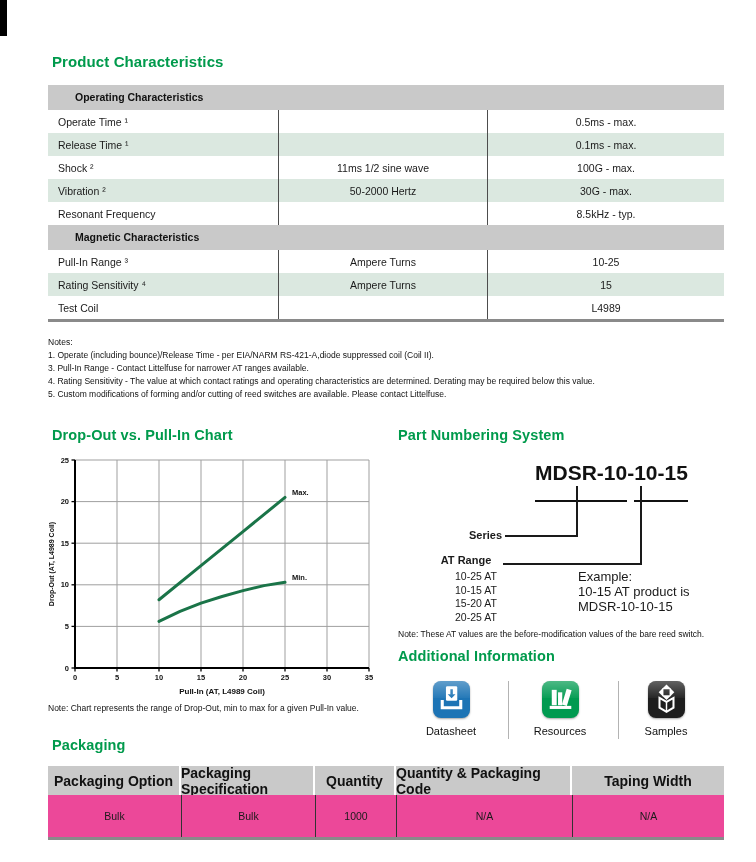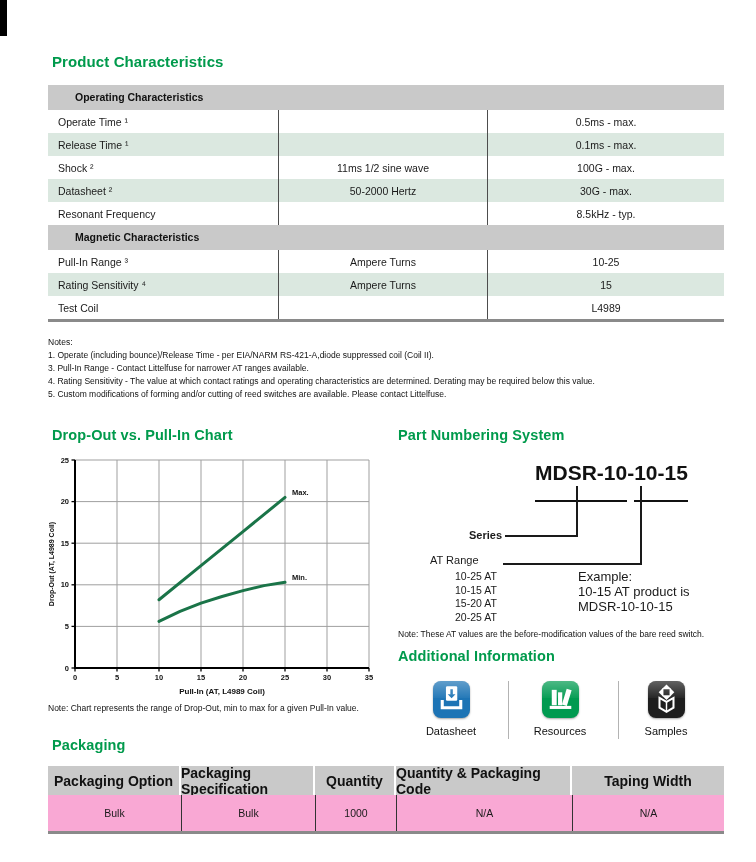--- a/index.html
+++ b/index.html
@@ -32,21 +32,21 @@
   
   .pn-title{left:398px;top:427px}
   .pn-number{left:535px;top:461px;font-size:21px;font-weight:bold;color:#111;white-space:nowrap}
   .pn-number .useg{border-bottom:2.5px solid #111;padding-bottom:16px}
   .pn-line{background:#1a1a1a}
   .pn-v1{left:576px;top:486px;width:2px;height:51px}
   .pn-h1{left:505px;top:535px;width:72px;height:2px}
   .pn-v2{left:640px;top:486px;width:2px;height:79px}
   .pn-h2{left:503px;top:563px;width:138px;height:2px}
   .pn-series{left:430px;top:529px;width:72px;text-align:right;font-weight:bold;font-size:11px}
-  .pn-atrange{left:430px;top:554px;width:72px;text-align:left;font-weight:normal;font-size:11px}
+  .pn-atrange{left:430px;top:554px;width:72px;text-align:center;font-weight:bold;font-size:11px}
   .pn-atlist{left:455px;top:570px;font-size:10.5px}
   .pn-atlist div{line-height:13.5px}
   .pn-example{left:578px;top:569px;font-size:13px}
   .pn-example div{line-height:15px}
   .pn-note{left:398px;top:629px;width:350px;font-size:8.5px;color:#111}
 
   
   .ai-title{left:398px;top:648px}
   .ai-item{top:681px;width:90px;display:flex;flex-direction:column;align-items:center}
   .ai-item .label{margin-top:7px;font-weight:normal;font-size:11px;color:#111}
@@ -55,21 +55,21 @@
   .ai-div{top:681px;width:1px;height:58px;background:#b3b3b3}
   .ai-datasheet{left:406px}.ai-resources{left:515px}.ai-samples{left:621px}
   .ai-div1{left:508px}.ai-div2{left:618px}
 
   
   .pk-title{left:52px;top:737px}
   .pk-table{left:48px;top:766px;width:676px;border-bottom:3px solid #8a8a8a}
   .pk-hrow,.pk-drow{display:flex}
   .pk-hrow .cell{background:var(--header-gray);height:29px;display:flex;align-items:center;justify-content:center;font-weight:bold;font-size:14px;border-right:2px solid #fff;color:#111}
   .pk-hrow .cell:last-child{border-right:none}
-  .pk-drow .cell{height:36px;display:flex;align-items:center;justify-content:center;font-size:10.5px;border-left:1px solid #333;background:#f9a8d4}
+  .pk-drow .cell{height:42px;display:flex;align-items:center;justify-content:center;font-size:10.5px;border-left:1px solid #333;background:#ec4899}
   .pk-drow .cell:first-child{border-left:none}
   .w0{width:133px}.w1{width:134px}.w2{width:81px}.w3{width:176px}.w4{width:152px}
 </style>
 </head>
 <body>
 
 <div class="abs edge-mark"></div>
 
 <div class="abs green-h" style="left:52px;top:53px;font-size:15px">Product Characteristics</div>
 
@@ -84,21 +84,21 @@
       <div class="c1">Release Time ¹</div>
       <div class="c2"></div>
       <div class="c3">0.1ms - max.</div>
     </div>
     <div class="c-row">
       <div class="c1">Shock ²</div>
       <div class="c2">11ms 1/2 sine wave</div>
       <div class="c3">100G - max.</div>
     </div>
     <div class="c-row alt">
-      <div class="c1">Datasheet ²</div>
+      <div class="c1">Vibration ²</div>
       <div class="c2">50-2000 Hertz</div>
       <div class="c3">30G - max.</div>
     </div>
     <div class="c-row">
       <div class="c1">Resonant Frequency</div>
       <div class="c2"></div>
       <div class="c3">8.5kHz - typ.</div>
     </div>
     <div class="sec-bar">Magnetic Characteristics</div>
     <div class="c-row">

